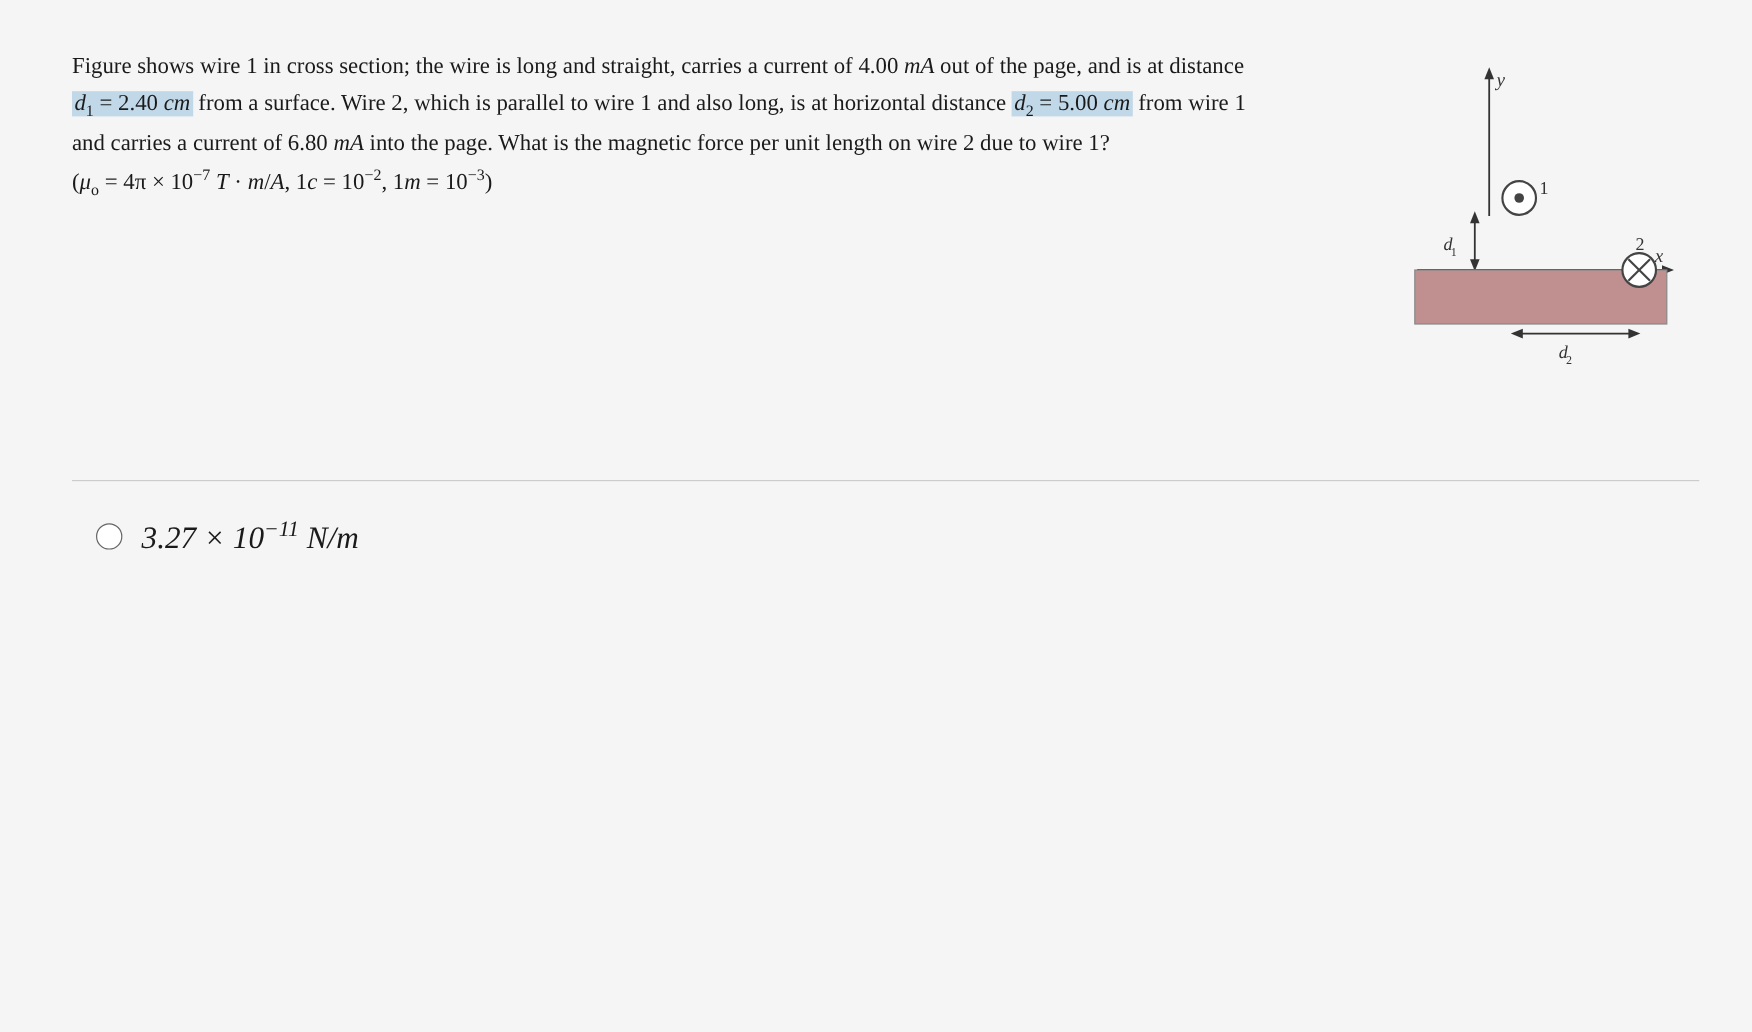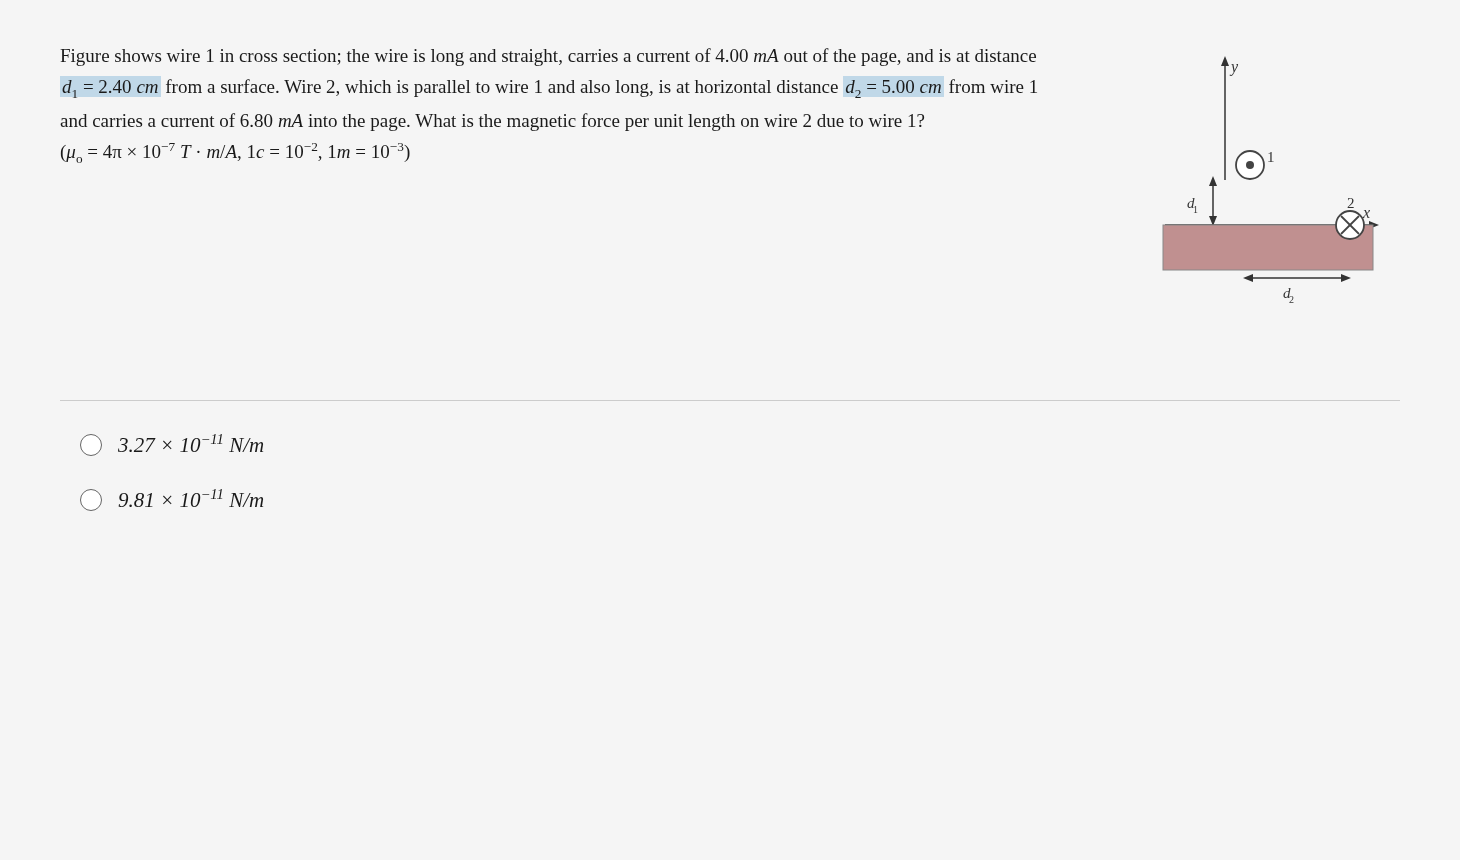--- a/index.html
+++ b/index.html
@@ -10,21 +10,21 @@
       color: #1a1a1a;
       width: 1460px;
       min-height: 860px;
     }
 
     .page-container {
       display: flex;
       flex-direction: column;
       width: 1460px;
       min-height: 860px;
-      padding: 40px 60px 40px 60px;
+      padding: 40px 44px 40px 60px;
       background: #f5f5f5;
     }
 
     .question-section {
       display: flex;
       flex-direction: row;
       align-items: flex-start;
       gap: 40px;
       padding-bottom: 30px;
       border-bottom: 1px solid #cccccc;
@@ -80,21 +80,21 @@
       border-radius: 50%;
       border: 1.5px solid #666666;
       background: #ffffff;
       flex-shrink: 0;
       display: flex;
       align-items: center;
       justify-content: center;
     }
 
     .option-label {
-      font-size: 21px;
+      font-size: 26px;
       color: #1a1a1a;
       font-style: italic;
     }
   </style>
 </head>
 <body>
 
 <div class="page-container">
   <div class="question-section">
 
@@ -144,23 +144,17 @@
   <div class="options-section">
 
     <div class="option-item">
       <div class="option-radio"></div>
       <span class="option-label">
         3.27 × 10<sup>−11</sup> <span class="italic">N/m</span>
       </span>
     </div>
 
 
-    <div class="option-item">
-      <div class="option-radio"></div>
-      <span class="option-label">
-        9.81 × 10<sup>−11</sup> <span class="italic">N/m</span>
-      </span>
-    </div>
 
 
 
   </div>
 </div>
 
 </body></html>

